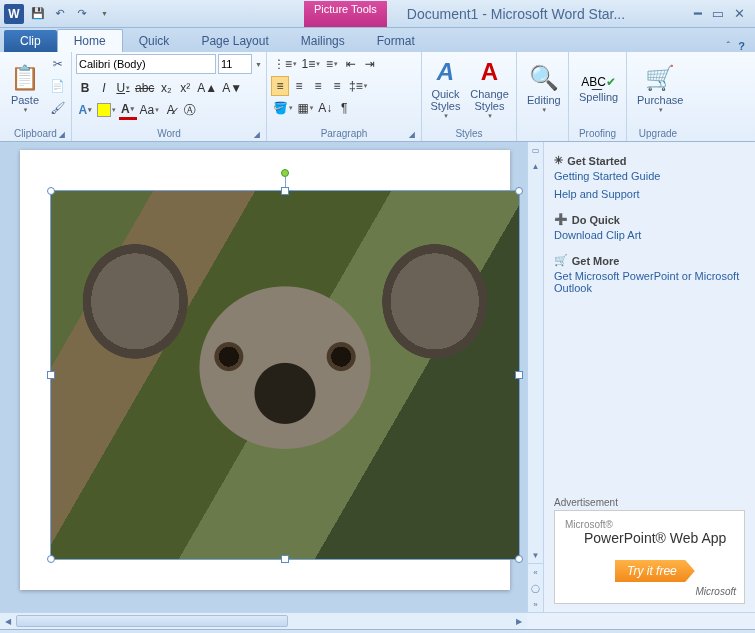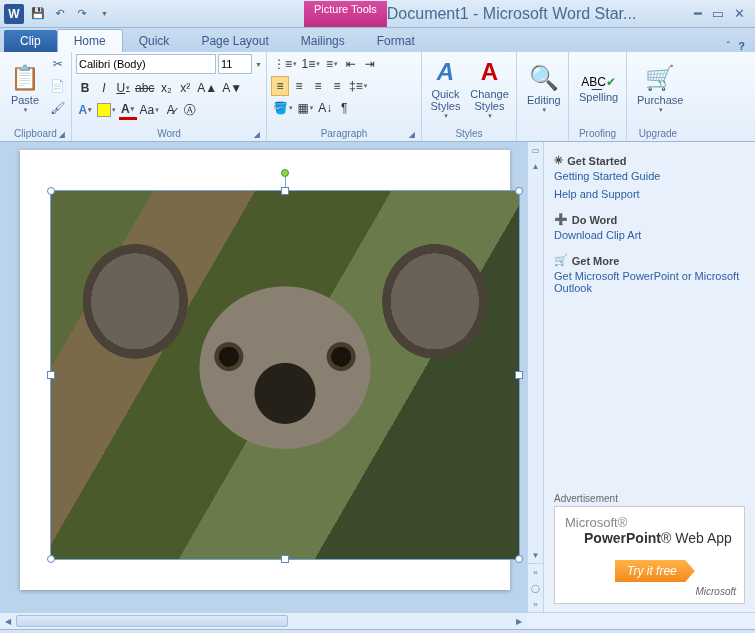--- a/index.html
+++ b/index.html
@@ -5,21 +5,21 @@
 * { box-sizing: border-box; margin: 0; padding: 0; font-family: "Segoe UI", Tahoma, sans-serif; }
 body { width: 755px; height: 633px; background: #bcd3ec; overflow: hidden; font-size: 11px; }
 
 
 .titlebar { height: 28px; display: flex; align-items: center; background: linear-gradient(#e0ecf8,#c9ddf1); border-bottom: 1px solid #9cb7d6; }
 .titlebar .app-icon { width: 20px; height: 20px; margin: 0 4px; background: #2b579a; color: #fff; font-weight: bold; display: flex; align-items: center; justify-content: center; border-radius: 2px; font-size: 12px; }
 .qat { display: flex; gap: 2px; align-items: center; }
 .qat .qbtn { width: 20px; height: 20px; display: flex; align-items: center; justify-content: center; color: #3b5a8a; cursor: pointer; }
 .ctx-tab-container { margin-left: 190px; }
 .ctx-tab { background: linear-gradient(#d94ca0,#c02f87); color: #fff; font-size: 11px; padding: 2px 10px 0; height: 26px; display: flex; flex-direction: column; align-items: center; }
-.title-text { color: #4a6a93; font-size: 16px; }
+.title-text { margin-left: 20px; color: #4a6a93; font-size: 14px; }
 .win-controls { margin-left: auto; display: flex; gap: 10px; padding-right: 10px; color: #4a6a93; }
 .win-controls span { cursor: pointer; font-size: 13px; }
 
 
 .tabrow { height: 24px; display: flex; align-items: flex-end; background: linear-gradient(#c9ddf1,#bcd3ec); padding-left: 4px; }
 .file-tab { background: linear-gradient(#3e7ac1,#2a5fa0); color: #fff; padding: 4px 16px; font-size: 12px; border-radius: 2px 2px 0 0; cursor: pointer; }
 .tab { padding: 4px 16px; font-size: 12px; color: #3b5a8a; cursor: pointer; }
 .tab.active { background: #f5faff; border: 1px solid #9cb7d6; border-bottom: none; border-radius: 2px 2px 0 0; color: #3b5a8a; }
 .tab.ctx { color: #3b5a8a; margin-left:0; }
 .help-row { margin-left: auto; padding-right: 10px; display: flex; gap: 8px; color: #3b5a8a; }
@@ -77,21 +77,21 @@
 .vsb .track { flex: 1; }
 .vsb .sep { height: 1px; background: #c0d4eb; }
 
 
 .taskpane { width: 212px; background: #e8f1fb; border-left: 1px solid #c0d4eb; padding: 8px 10px; display: flex; flex-direction: column; font-size: 11px; color: #2a5fa0; }
 .tp-head { font-weight: bold; color: #444; display: flex; align-items: center; gap: 4px; margin-top: 4px; }
 .tp-link { color: #2a5fa0; cursor: pointer; margin: 3px 0 3px 0; }
 .ad-label { color: #666; font-size: 10px; margin-top: auto; }
 .ad { border: 1px solid #ccc; background: #fff; margin-top: 2px; }
 .ad-top { padding: 8px 10px; font-size: 14px; color: #333; }
-.ad-top b { font-weight: bold; padding-left: 19px; }
+.ad-top b { font-weight: normal; padding-left: 19px; }
 .ad-mid { background: #f26a1b; color: #fff; padding: 6px 10px; font-size: 10px; font-weight: bold; line-height: 1.3; }
 .ad-btn { display: inline-block; background: linear-gradient(#ffb347,#f28a1b); color: #fff; font-style: italic; font-size: 12px; padding: 4px 18px 4px 12px; margin: 6px 0 4px 60px; cursor: pointer; clip-path: polygon(0 0, 88% 0, 100% 50%, 88% 100%, 0 100%); }
 .ad-foot { text-align: right; padding: 0 8px 6px; font-size: 10px; color: #666; font-style: italic; }
 
 
 .hsb { height: 17px; background: #e3eefb; border-top: 1px solid #c0d4eb; display: flex; align-items: center; }
 .hsb .arr { width: 16px; text-align: center; font-size: 8px; color: #5a7aa5; cursor: pointer; }
 .hsb .track { flex: 1; height: 12px; position: relative; }
 .hsb .thumb { position: absolute; left: 0; width: 55%; height: 100%; background: linear-gradient(#dce9f8,#c5d9ef); border: 1px solid #a8c0dc; border-radius: 2px; cursor: pointer; }
 
@@ -296,33 +296,33 @@
   </div>
   <div class="taskpane">
     <div class="tp-head">
         <span>✳</span>
         <span>Get Started</span>
       </div>
     <div class="tp-link">Getting Started Guide</div>
     <div class="tp-link">Help and Support</div>
     <div class="tp-head" style="margin-top:10px">
         <span style="color:#e0a030">➕</span>
-        <span>Do Word</span>
+        <span>Do Quick</span>
       </div>
     <div class="tp-link">Download Clip Art</div>
     <div class="tp-head" style="margin-top:10px">
         <span>🛒</span>
         <span>Get More</span>
       </div>
     <div class="tp-link">Get Microsoft PowerPoint or Microsoft Outlook</div>
 
     <div class="ad-label">Advertisement</div>
     <div class="ad">
       <div class="ad-top">
-        <div style="font-size:13px;color:#888">Microsoft®</div>
+        <div style="font-size:10px;color:#888">Microsoft®</div>
         <span><b>PowerPoint</b><span>®</span> <span>Web App</span></span>
       </div>
       <div class="ad-btn">Try it free</div>
       <div class="ad-foot">Microsoft</div>
     </div>
   </div>
 </div>
 
 <div style="display:flex">
   <div class="hsb" style="width:527px">

